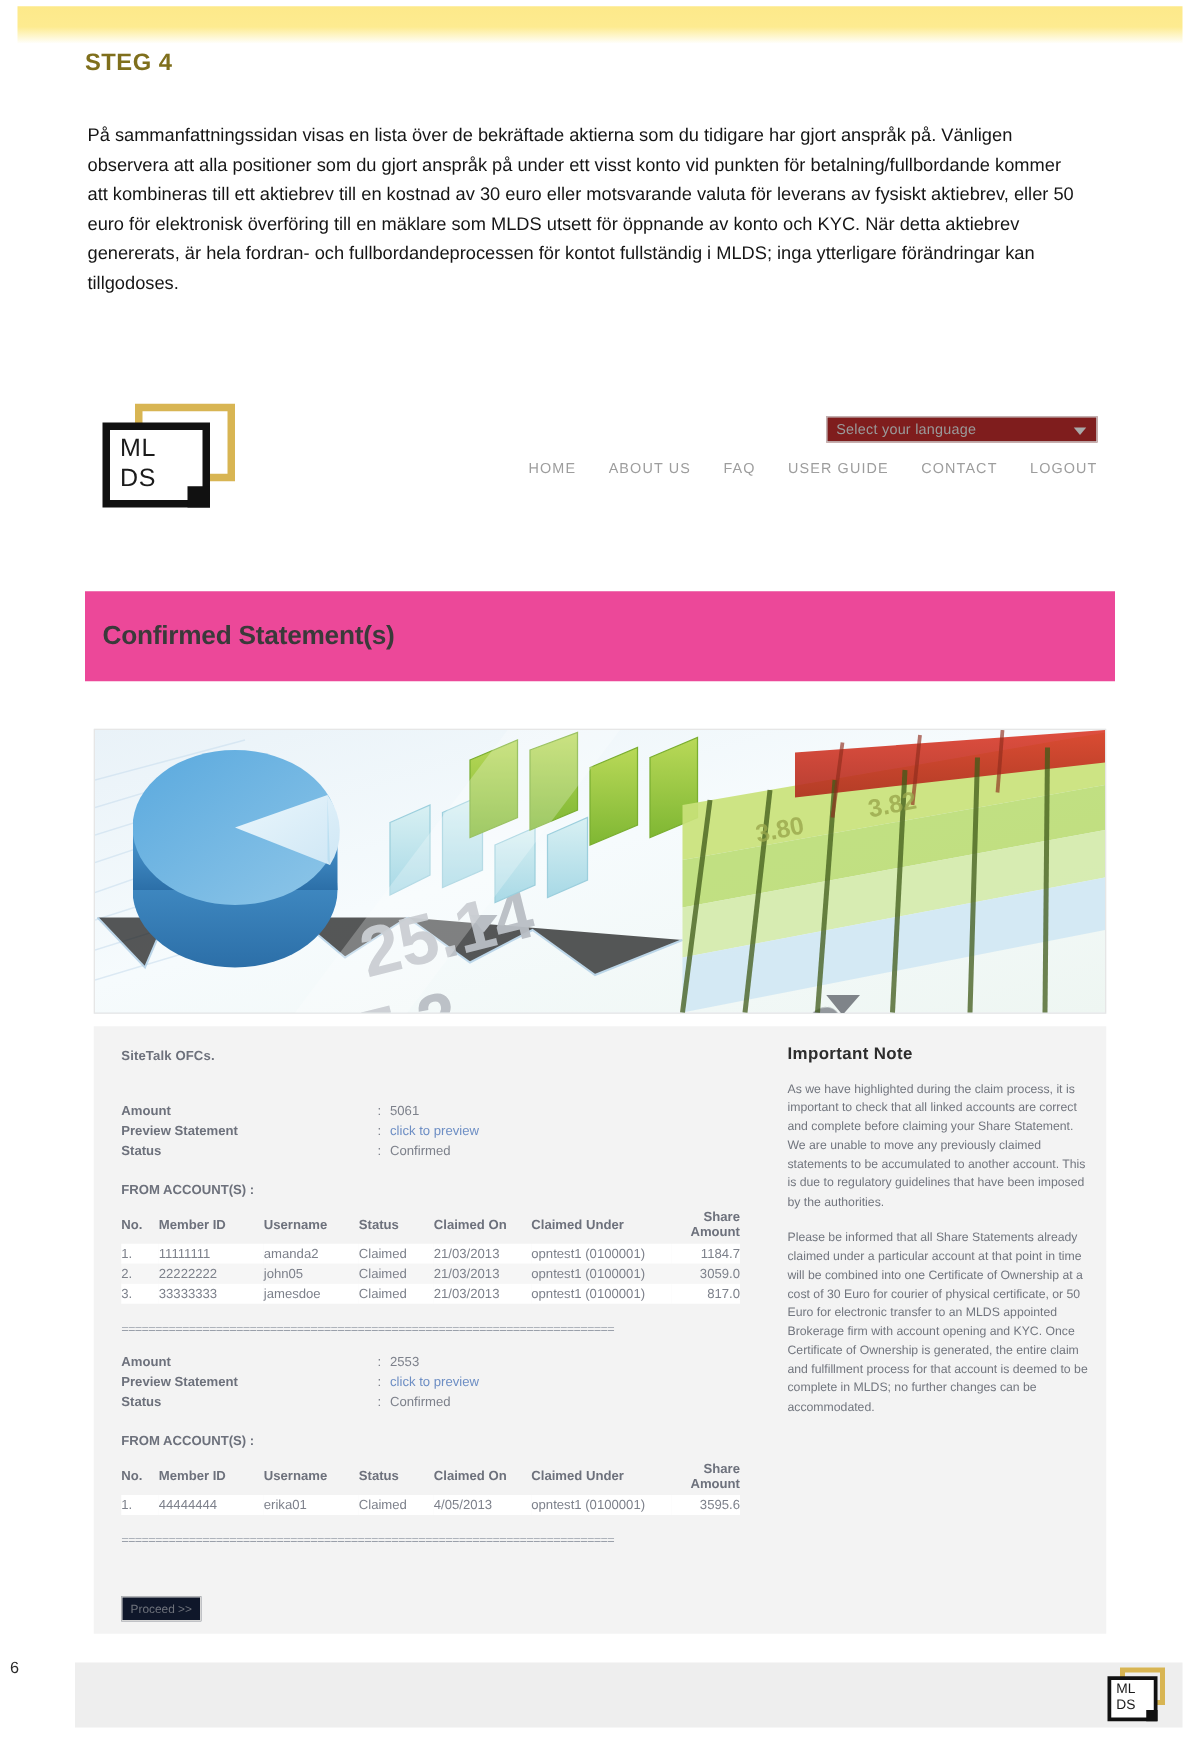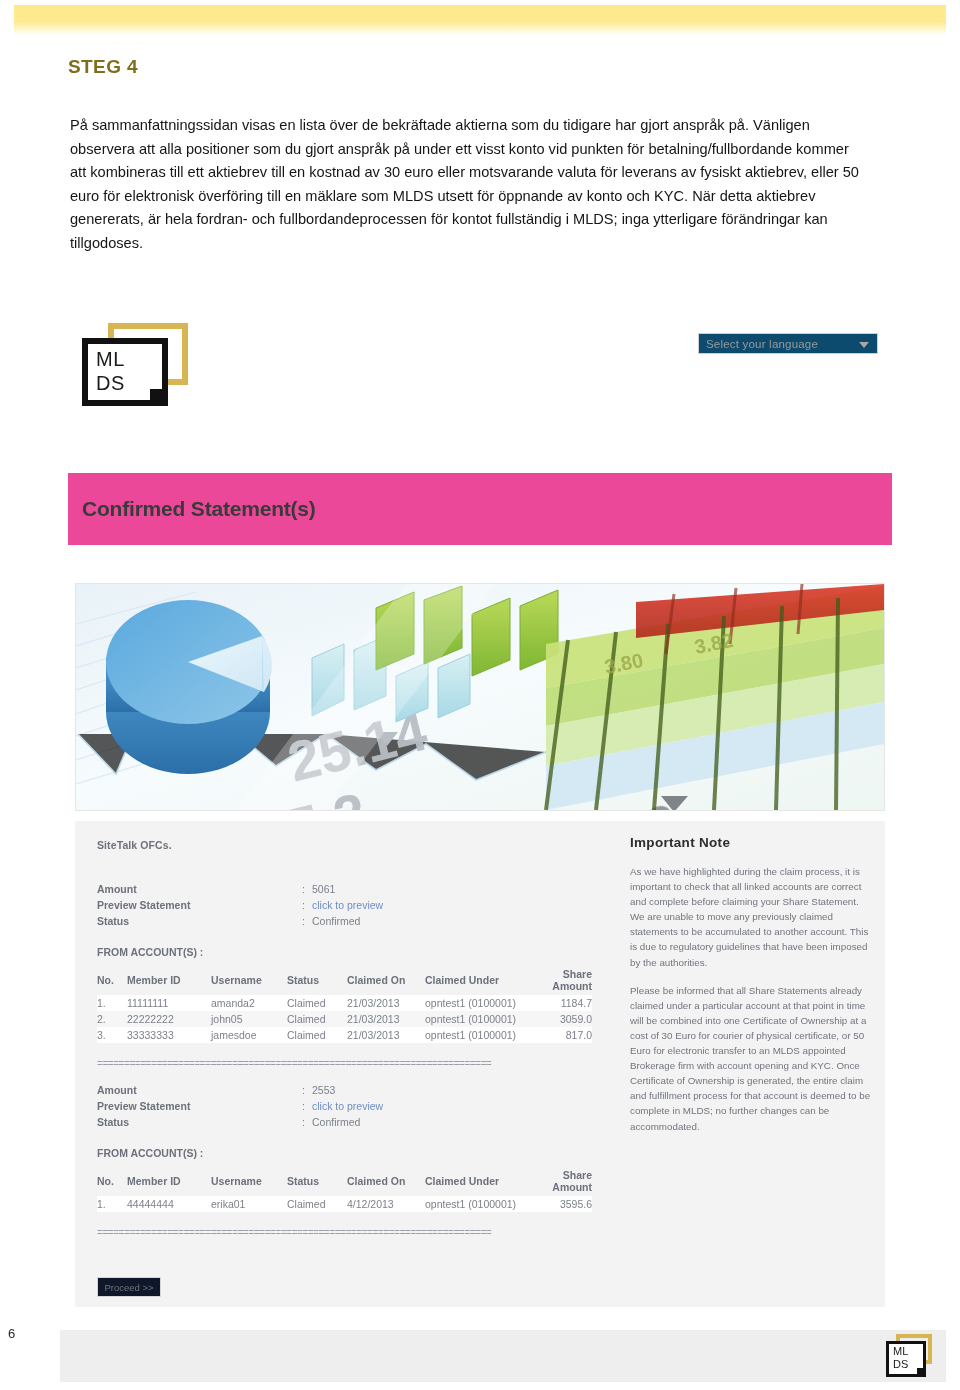--- a/index.html
+++ b/index.html
@@ -11,21 +11,21 @@
   }
 
   
   .top-band {
     position:absolute; left:14px; top:5px; width:932px; height:30px;
     background:linear-gradient(to bottom,#fde98a 0%,#fdeb90 55%,#fefae0 88%,#ffffff 100%);
   }
 
   
   .doc {
-    position:absolute; left:68px; top:56px; width:800px;
+    position:absolute; left:68px; top:40px; width:800px;
   }
   .step-title {
     font-size:19px; font-weight:bold; color:#7f6f1c;
     letter-spacing:0.4px; margin:0 0 36px 0;
   }
   .body-copy {
     font-size:14.6px; line-height:23.5px; color:#151515;
     margin:2px; text-align:left;
   }
 
@@ -60,22 +60,22 @@
   }
   .logo-txt {
     position:absolute; left:8px; top:3px; width:62px;
     font-family:"Liberation Sans", sans-serif;
     font-size:20px; line-height:24px; font-weight:500;
     color:#1b1b1b; letter-spacing:0.5px;
   }
 
   
   .lang-select {
-    position:absolute; right:14px; top:28px; width:180px; height:21px;
-    border:1px solid #cfcfcf; background:#0c4a6e;
+    position:absolute; right:14px; top:28px; width:217px; height:21px;
+    border:1px solid #cfcfcf; background:#7f1d1d;
     box-sizing:border-box;
     display:flex; align-items:center;
   }
   .lang-select span {
     font-size:11.5px; color:#9a9a9a; padding-left:7px; letter-spacing:0.2px;
   }
   .lang-arrow {
     position:absolute; right:8px; top:8px;
     width:0; height:0;
     border-left:5px solid transparent; border-right:5px solid transparent;
@@ -240,20 +240,28 @@
         </div>
         <div class="logo-notch"></div>
       </div>
     </div>
 
     <div class="lang-select">
       <span>Select your language</span>
       <div class="lang-arrow"></div>
     </div>
 
+    <div class="nav">
+      <div class="nav-item">HOME</div>
+      <div class="nav-item">ABOUT US</div>
+      <div class="nav-item">FAQ</div>
+      <div class="nav-item">USER GUIDE</div>
+      <div class="nav-item">CONTACT</div>
+      <div class="nav-item">LOGOUT</div>
+    </div>
   </div>
 
   <div class="title-band">
     <h2>Confirmed Statement(s)</h2>
   </div>
 
   <div class="banner">
     <svg width="808" height="226" viewBox="0 0 808 226">
       <defs>
         <linearGradient id="bg" x1="0" y1="0" x2="1" y2="1">
@@ -476,21 +484,21 @@
               <th class="c-under">Claimed Under</th>
               <th class="c-amt">Share Amount</th>
             </tr>
           </thead>
           <tbody>
             <tr>
               <td class="c-no">1.</td>
               <td class="c-mid">44444444</td>
               <td class="c-user">erika01</td>
               <td class="c-stat">Claimed</td>
-              <td class="c-on">4/12/2013</td>
+              <td class="c-on">4/05/2013</td>
               <td class="c-under">opntest1 (0100001)</td>
               <td class="c-amt">3595.6</td>
             </tr>
           </tbody>
         </table>
       </div>
 
       <div class="divider">=========================================================================</div>
 
       <div class="proceed-btn">Proceed &gt;&gt;</div>

